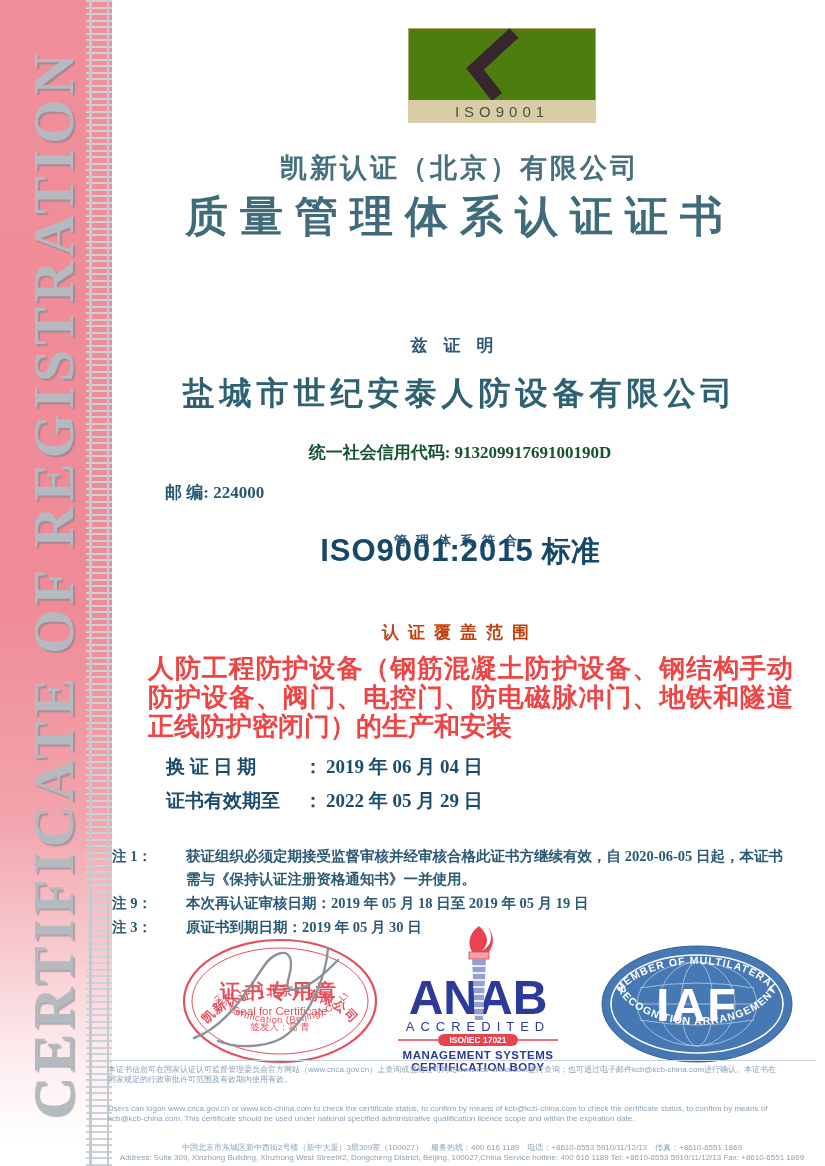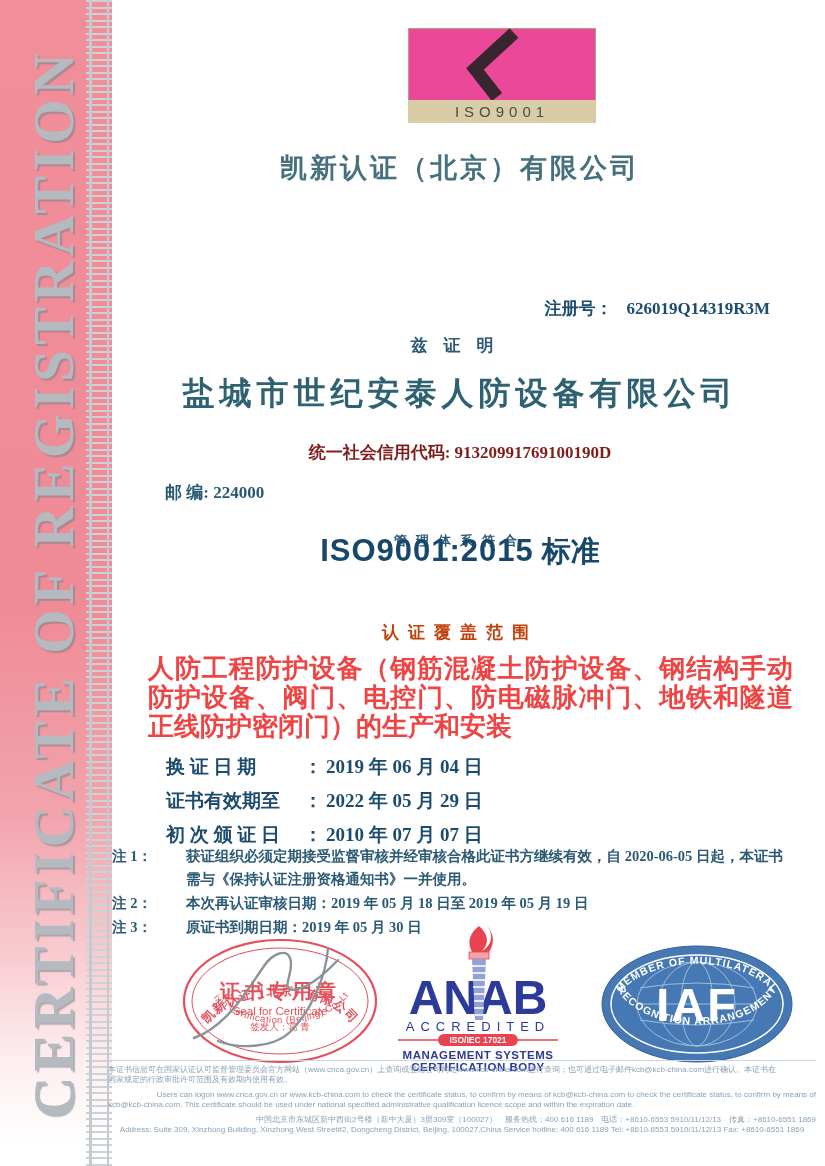--- a/index.html
+++ b/index.html
@@ -11,38 +11,38 @@
   .rail{position:absolute;left:86px;top:0;width:26px;height:1166px;
     background:repeating-linear-gradient(to bottom,#ccd2d6 0 2px,rgba(0,0,0,0) 2px 6.5px);}
   .rail:before,.rail:after{content:"";position:absolute;top:0;bottom:0;width:2.5px;background:#c4cbd0;}
   .rail:before{left:3px;} .rail:after{right:3px;}
   .side-banner{position:absolute;left:0;top:0;width:1166px;height:106px;
     transform-origin:0 0;transform:rotate(-90deg) translate(-1166px,0);
     display:flex;align-items:center;justify-content:center;white-space:nowrap;
     font-family:"Liberation Serif",serif;font-weight:bold;font-size:57px;letter-spacing:5px;
     color:#b4bac0;text-shadow:-2px 2px 1px rgba(118,129,138,.55);}
   
-  .iso-logo{position:absolute;left:408px;top:28px;width:188px;height:95px;background:#ec4899;
+  .iso-logo{position:absolute;left:408px;top:28px;width:188px;height:95px;background:#4d7c0f;
     box-shadow:inset 0 0 0 1px #b3a176;}
   .iso-logo svg{position:absolute;left:0;top:0;}
   .iso-caption{position:absolute;left:0;bottom:0;width:188px;height:23px;background:#d9cda7;
     display:flex;align-items:center;justify-content:center;font-size:15px;letter-spacing:5px;color:#4e4c46;}
   
   .center-col{position:absolute;left:110px;width:700px;text-align:center;}
   .issuer{top:150px;font-family:"Liberation Serif",serif;font-weight:bold;font-size:27px;
     letter-spacing:3px;color:#46707e;}
   .cert-title{top:188px;font-family:"Liberation Serif",serif;font-weight:bold;font-size:43px;
     letter-spacing:12px;color:#3f6b7a;}
   .regno{position:absolute;left:110px;top:297px;width:660px;text-align:right;
     font-family:"Liberation Serif",serif;font-weight:bold;font-size:17px;color:#1c4c6d;}
   .regno .num{margin-left:14px;}
   .certify{top:334px;font-family:"Liberation Serif",serif;font-weight:bold;font-size:17px;
     letter-spacing:16px;color:#2c5a74;}
   .company{top:372px;font-weight:bold;font-size:32px;letter-spacing:5px;color:#2e6172;}
-  .credit{top:441px;font-family:"Liberation Serif",serif;font-weight:bold;font-size:17px;color:#7f1d1d;}
+  .credit{top:441px;font-family:"Liberation Serif",serif;font-weight:bold;font-size:17px;color:#14532d;}
   .addr-row{position:absolute;left:165px;top:481px;width:606px;display:flex;
     font-family:"Liberation Serif",serif;font-weight:bold;font-size:17px;color:#275a72;}
   .addr-row .addr{flex:1;text-align:left;}
   .conform{top:532px;font-family:"Liberation Serif",serif;font-weight:bold;font-size:13px;
     letter-spacing:9px;color:#2c5a74;}
   .standard{top:532px;color:#17486a;}
   .standard .code{font-weight:bold;font-size:31px;letter-spacing:1px;}
   .standard .suffix{font-family:"Liberation Serif",serif;font-weight:bold;font-size:29px;margin-left:8px;}
   .scope-heading{top:621px;font-family:"Liberation Serif",serif;font-weight:bold;font-size:17px;
     letter-spacing:9px;color:#c2410c;}
@@ -62,43 +62,41 @@
   .note-row .nt{flex:1;margin-left:30px;}
   
   .seal{position:absolute;left:178px;top:936px;}
   .anab{position:absolute;left:394px;top:924px;}
   .iaf{position:absolute;left:600px;top:944px;}
   
   .footer{position:absolute;left:108px;top:1060px;width:708px;border-top:1px solid #ccd6de;
     padding-top:4px;font-size:8px;line-height:10px;color:#8aa2b8;}
   .footer div{white-space:nowrap;overflow:hidden;}
   .footer .ctr{text-align:center;}
-  .footer .gap{margin-top:5px;text-align:right;}
+  .footer .gap{margin-top:19px;}
 </style>
 </head>
 <body>
 
 <div class="sheet">
 
   <div class="pink-band"></div>
   <div class="rail"></div>
   <div class="side-banner">CERTIFICATE OF REGISTRATION</div>
 
   <div class="iso-logo">
     <svg width="188" height="72" viewBox="0 0 188 72">
       <path d="M106,5 L67,41 L89,69" fill="none" stroke="#38262f" stroke-width="13" stroke-linejoin="miter"></path>
     </svg>
     <div class="iso-caption">ISO9001</div>
   </div>
 
   <div class="center-col issuer">凯新认证（北京）有限公司</div>
-
-  <div class="regno">
-    <span>注册号：</span><span class="num">626019Q14319R3M</span>
-  </div>
+  <div class="center-col cert-title">质量管理体系认证证书</div>
+
 
   <div class="center-col company">盐城市世纪安泰人防设备有限公司</div>
   <div class="center-col certify">兹证明</div>
   <div class="center-col credit">统一社会信用代码: 91320991769100190D</div>
 
   <div class="addr-row">
     <span><span>邮 编: </span><span>224000</span></span>
   </div>
 
   <div class="center-col conform">管理体系符合</div>
@@ -107,33 +105,30 @@
   </div>
   <div class="center-col scope-heading">认证覆盖范围</div>
   <div class="scope">人防工程防护设备（钢筋混凝土防护设备、钢结构手动防护设备、阀门、电控门、防电磁脉冲门、地铁和隧道正线防护密闭门）的生产和安装</div>
 
   <div class="dates">
     <div class="date-row">
       <span class="dl">换 证 日 期</span><span class="ds">：</span><span>2019 年 06 月 04 日</span>
     </div>
     <div class="date-row">
       <span class="dl">证书有效期至</span><span class="ds">：</span><span>2022 年 05 月 29 日</span>
-    </div>
-    <div class="date-row">
-      <span class="dl">初 次 颁 证 日</span><span class="ds">：</span><span>2010 年 07 月 07 日</span>
     </div>
   </div>
 
   <div class="notes">
     <div class="note-row">
       <span class="nl">注 1：</span>
       <span class="nt">获证组织必须定期接受监督审核并经审核合格此证书方继续有效，自 2020-06-05 日起，本证书需与《保持认证注册资格通知书》一并使用。</span>
     </div>
     <div class="note-row">
-      <span class="nl">注 2：</span>
+      <span class="nl">注 9：</span>
       <span class="nt">本次再认证审核日期：2019 年 05 月 18 日至 2019 年 05 月 19 日</span>
     </div>
     <div class="note-row">
       <span class="nl">注 3：</span>
       <span class="nt">原证书到期日期：2019 年 05 月 30 日</span>
     </div>
   </div>
 
   <div class="seal">
     <svg width="204" height="130" viewBox="0 0 204 130">

